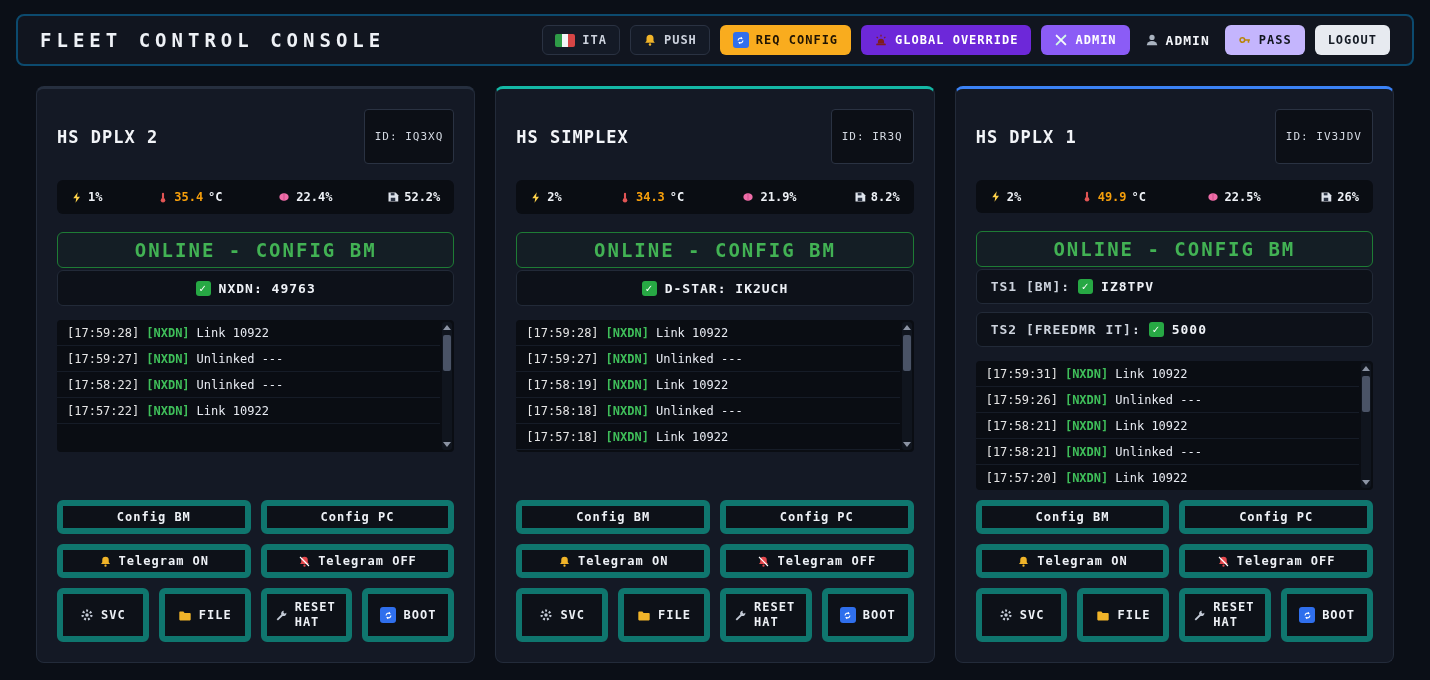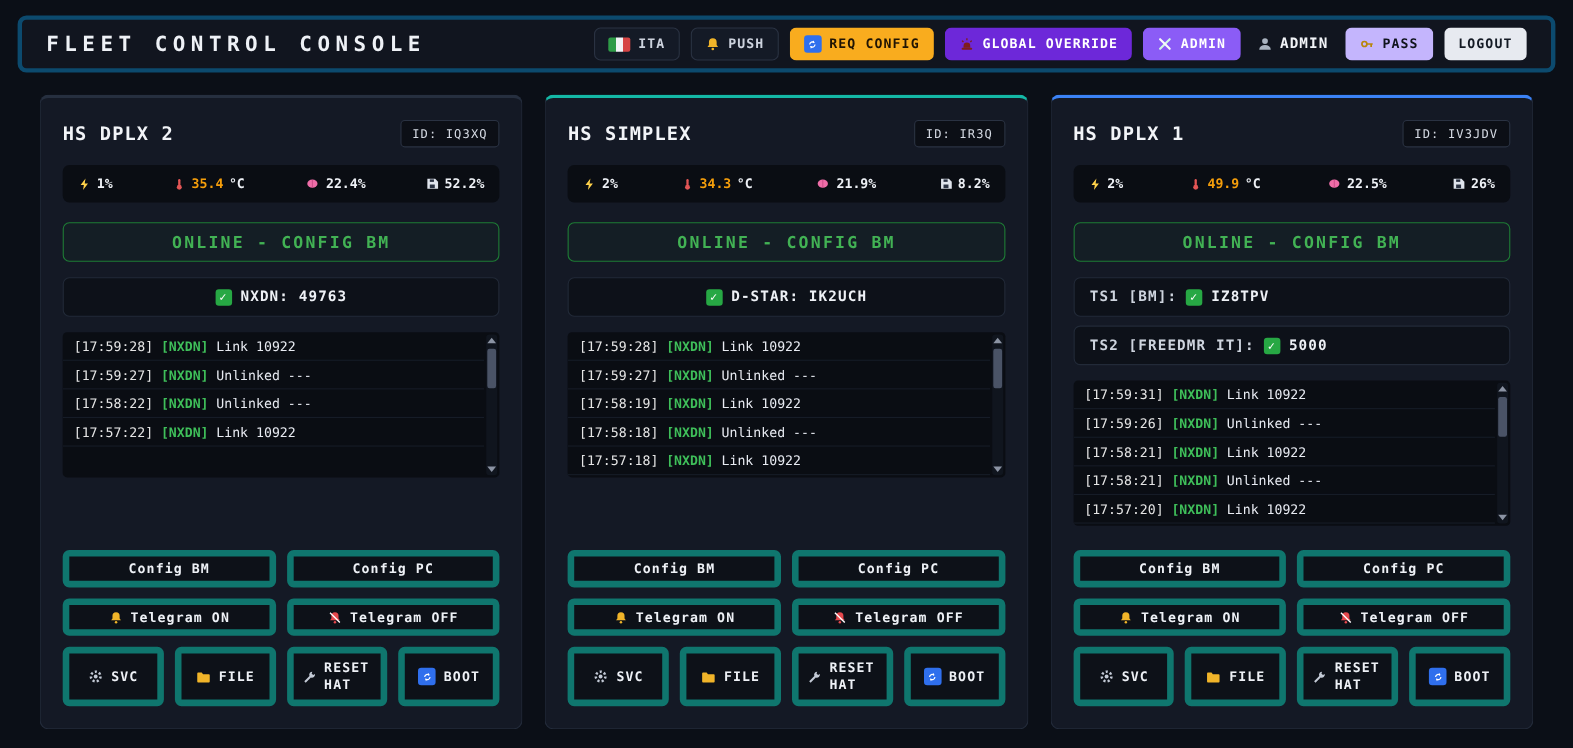--- a/index.html
+++ b/index.html
@@ -8,21 +8,21 @@
     background:#0b0f17;
     font-family:"DejaVu Sans Mono","Liberation Mono",monospace;
     color:#e8ebf2;
   }
 
   
   .topbar {
     margin:14px 16px 0;
     height:52px;
     background:#11151f;
-    border:4px solid #0c4a6e;
+    border:2px solid #0c4a6e;
     border-radius:8px;
     display:flex; align-items:center; justify-content:space-between;
     padding:0 22px;
   }
   .app-title { font-size:19px; font-weight:bold; letter-spacing:5px; color:#eef1f6; }
   .h-actions { display:flex; align-items:center; gap:10px; }
   .hbtn {
     display:inline-flex; align-items:center; gap:7px;
     height:30px; padding:0 12px; border-radius:6px;
     font:bold 12px "DejaVu Sans Mono",monospace; letter-spacing:1px;
@@ -49,31 +49,31 @@
     background:#141925;
     border:1px solid #232b3a;
     border-top:3px solid #262f3f;
     border-radius:8px;
     padding:20px;
     height:577px;
     display:flex; flex-direction:column;
   }
   .card-head { display:flex; align-items:center; justify-content:space-between; margin-bottom:16px; }
   .card-title { font-size:17px; font-weight:bold; letter-spacing:1px; color:#f2f4f8; }
-  .id-badge { background:#0c0f16; border:1px solid #2a3242; padding:5px 10px; border-radius:4px;
+  .id-badge { background:#0c0f16; border:1px solid #2a3242; padding:20px 10px; border-radius:4px;
     font-size:11px; color:#d5dae3; letter-spacing:1px; }
 
   .stats { background:#0a0d13; border-radius:6px; height:34px; display:flex; align-items:center;
     justify-content:space-between; padding:0 14px; font-size:12px; font-weight:bold; margin-bottom:18px; }
   .stat { display:inline-flex; align-items:center; gap:5px; color:#eef1f6; }
   .temp-val { color:#f59e0b; }
 
   .status-box { border:1px solid #1e7c35; color:#42b254; background:rgba(30,124,53,0.06);
     text-align:center; height:36px; line-height:34px; border-radius:6px;
-    letter-spacing:2px; font-size:15px; font-weight:bold; margin-bottom:14px; }
+    letter-spacing:2px; font-size:19px; font-weight:bold; margin-bottom:2px; }
 
   .slot { background:#0d1119; border:1px solid #222a38; border-radius:6px; height:36px;
     display:flex; align-items:center; gap:8px; padding:0 14px;
     font-size:13px; font-weight:bold; letter-spacing:1px; color:#ced4de; margin-bottom:8px; }
   .slot.center { justify-content:center; color:#b9c0cc; }
   .slot .val { color:#eef1f6; }
   .checkbox { width:15px; height:15px; background:#27a844; border-radius:3px; flex:0 0 15px;
     display:inline-flex; align-items:center; justify-content:center; }
   .checkbox::after { content:"✓"; color:#fff; font-size:11px; font-weight:bold; line-height:1; }
 

